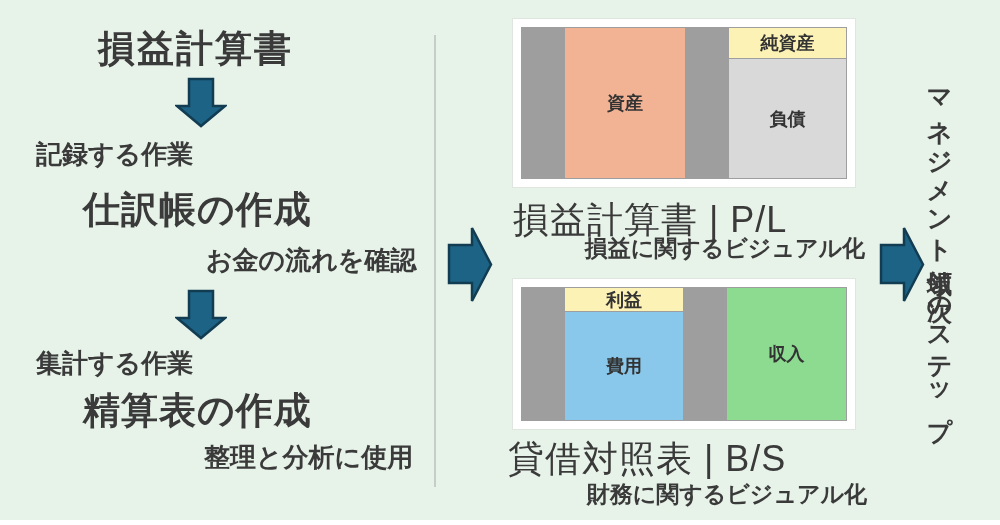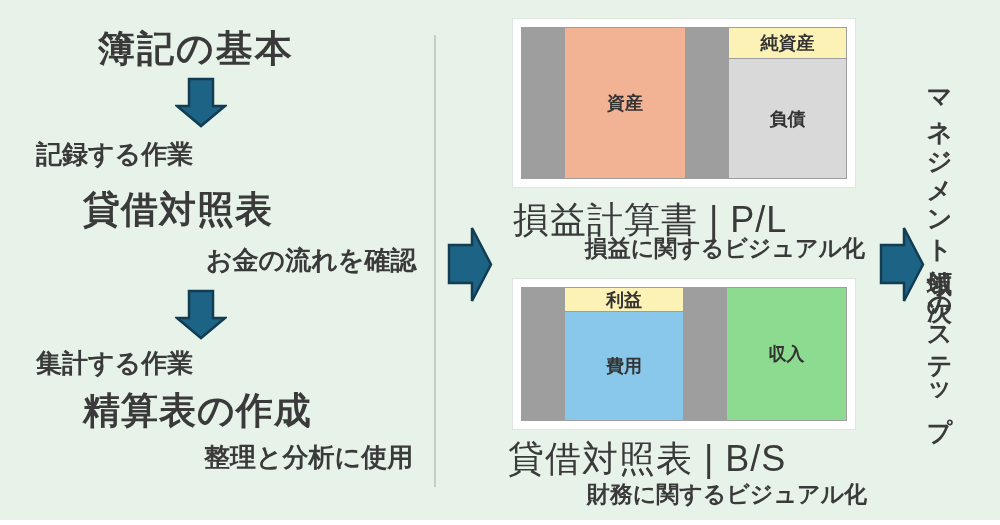--- a/index.html
+++ b/index.html
@@ -64,28 +64,28 @@
   }
   .bottom-strip {
     position:absolute; left:0; bottom:0; width:100%; height:5px; background:#ffffff;
   }
 </style>
 </head>
 <body>
 
 <div class="stage">
 
-  <div class="flow-title">簿記の基本</div>
+  <div class="flow-title">損益計算書</div>
 
   <svg class="arrow-svg" style="left:175px;top:77px" width="52" height="51" viewBox="0 0 52 51">
     <polygon points="14,2 38,2 38,29 50,29 26,49 2,29 14,29" style="fill:var(--arrow-fill,#1d6385);stroke:var(--arrow-stroke,#123c52);stroke-width:2.5;stroke-linejoin:miter"></polygon>
   </svg>
 
   <div class="note" style="left:36px;top:137px">記録する作業</div>
-  <div class="big-step" style="left:83px;top:185px">貸借対照表</div>
+  <div class="big-step" style="left:83px;top:185px">仕訳帳の作成</div>
   <div class="note" style="left:206px;top:243px">お金の流れを確認</div>
 
   <svg class="arrow-svg" style="left:175px;top:289px" width="52" height="51" viewBox="0 0 52 51">
     <polygon points="14,2 38,2 38,29 50,29 26,49 2,29 14,29" style="fill:var(--arrow-fill,#1d6385);stroke:var(--arrow-stroke,#123c52);stroke-width:2.5;stroke-linejoin:miter"></polygon>
   </svg>
 
   <div class="note" style="left:36px;top:346px">集計する作業</div>
   <div class="big-step" style="left:83px;top:386px">精算表の作成</div>
   <div class="note" style="left:204px;top:440px">整理と分析に使用</div>
 

